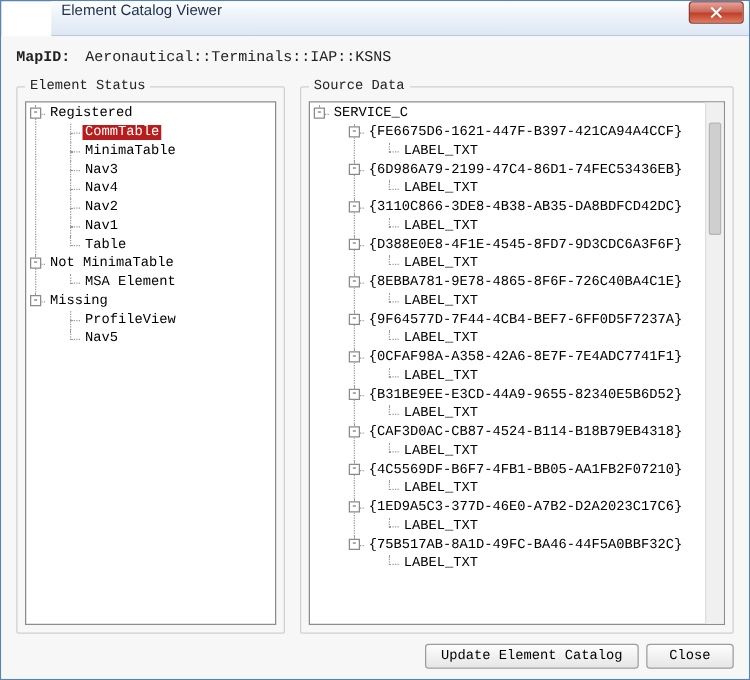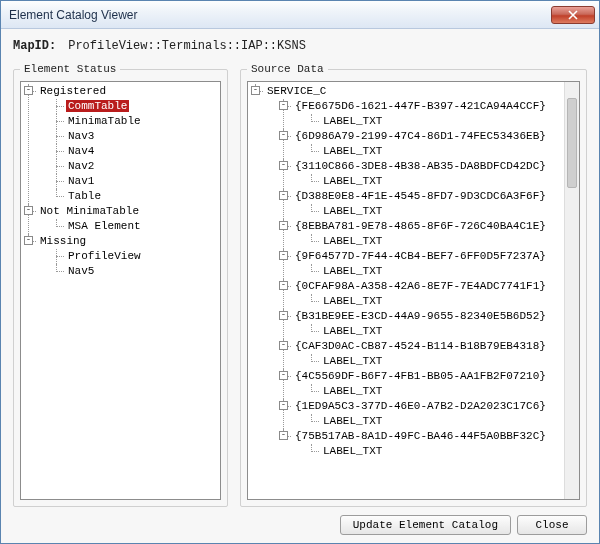--- a/index.html
+++ b/index.html
@@ -14,22 +14,23 @@
     width: 600px; height: 544px;
     border: 1px solid #5a84b0;
     background: #fff;
     display: flex; flex-direction: column;
     box-shadow: 0 0 8px rgba(0,0,0,0.3);
   }
   .titlebar {
     height: 28px;
     background: linear-gradient(to bottom, #fdfefe 0%, #eef3f9 40%, #dde7f4 100%);
     border-bottom: 1px solid #b8c8de;
-    display: flex; align-items: center;
+    display: flex; align-items: flex-start;
     padding: 0 0 0 8px;
+    margin-left: 40px;
   }
   .titlebar-text { color: #1d2f4a; font-size: 12px; flex: 1; }
   .close-btn {
     width: 44px; height: 18px; margin-right: 4px;
     background: linear-gradient(to bottom, #e9a197 0%, #c9695a 45%, #c0402a 55%, #de7b5f 100%);
     border: 1px solid #8a3b2f; border-radius: 3px;
     display: flex; align-items: center; justify-content: center;
     color: #fff; font-weight: bold; font-size: 11px;
     cursor: pointer;
   }
@@ -109,21 +110,21 @@
       <svg viewBox="0 0 10 10">
           <path d="M1 1 L9 9 M9 1 L1 9" stroke="#fff" stroke-width="1.6" fill="none"></path>
         </svg>
     </div>
   </div>
 
   <div class="body-area">
 
     <div class="mapid-row">
       <span class="mapid-label">MapID:</span>
-      <span class="mapid-value">ProfileView::Terminals::IAP::KSNS</span>
+      <span class="mapid-value">Aeronautical::Terminals::IAP::KSNS</span>
     </div>
 
     <div class="panels">
 
       <fieldset class="panel panel-left">
         <legend>Element Status</legend>
         <div class="treebox">
           <div class="tree" id="status-tree-root">
               <ul>
                 <li><span class="toggle">-</span><span class="node-label">Registered</span><ul>

